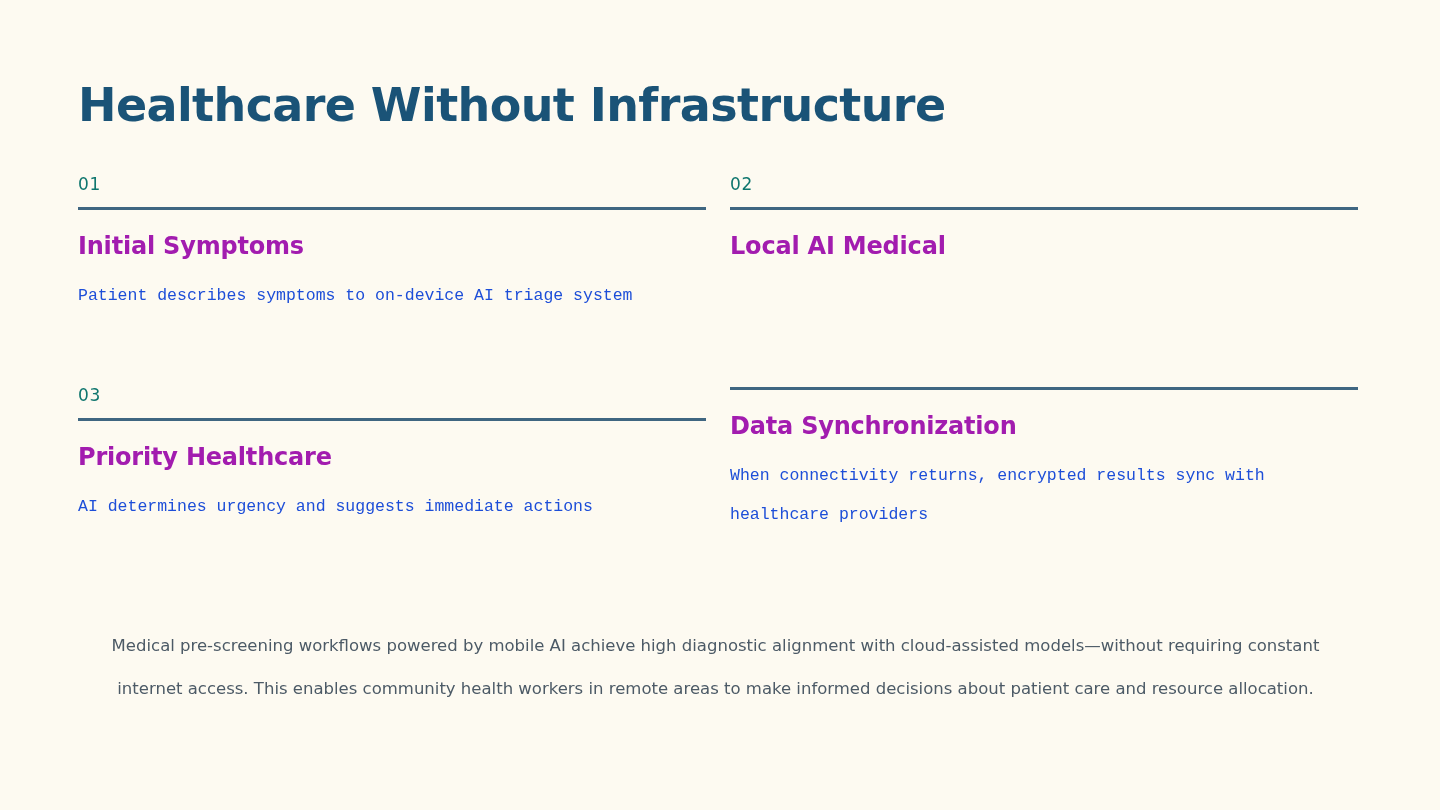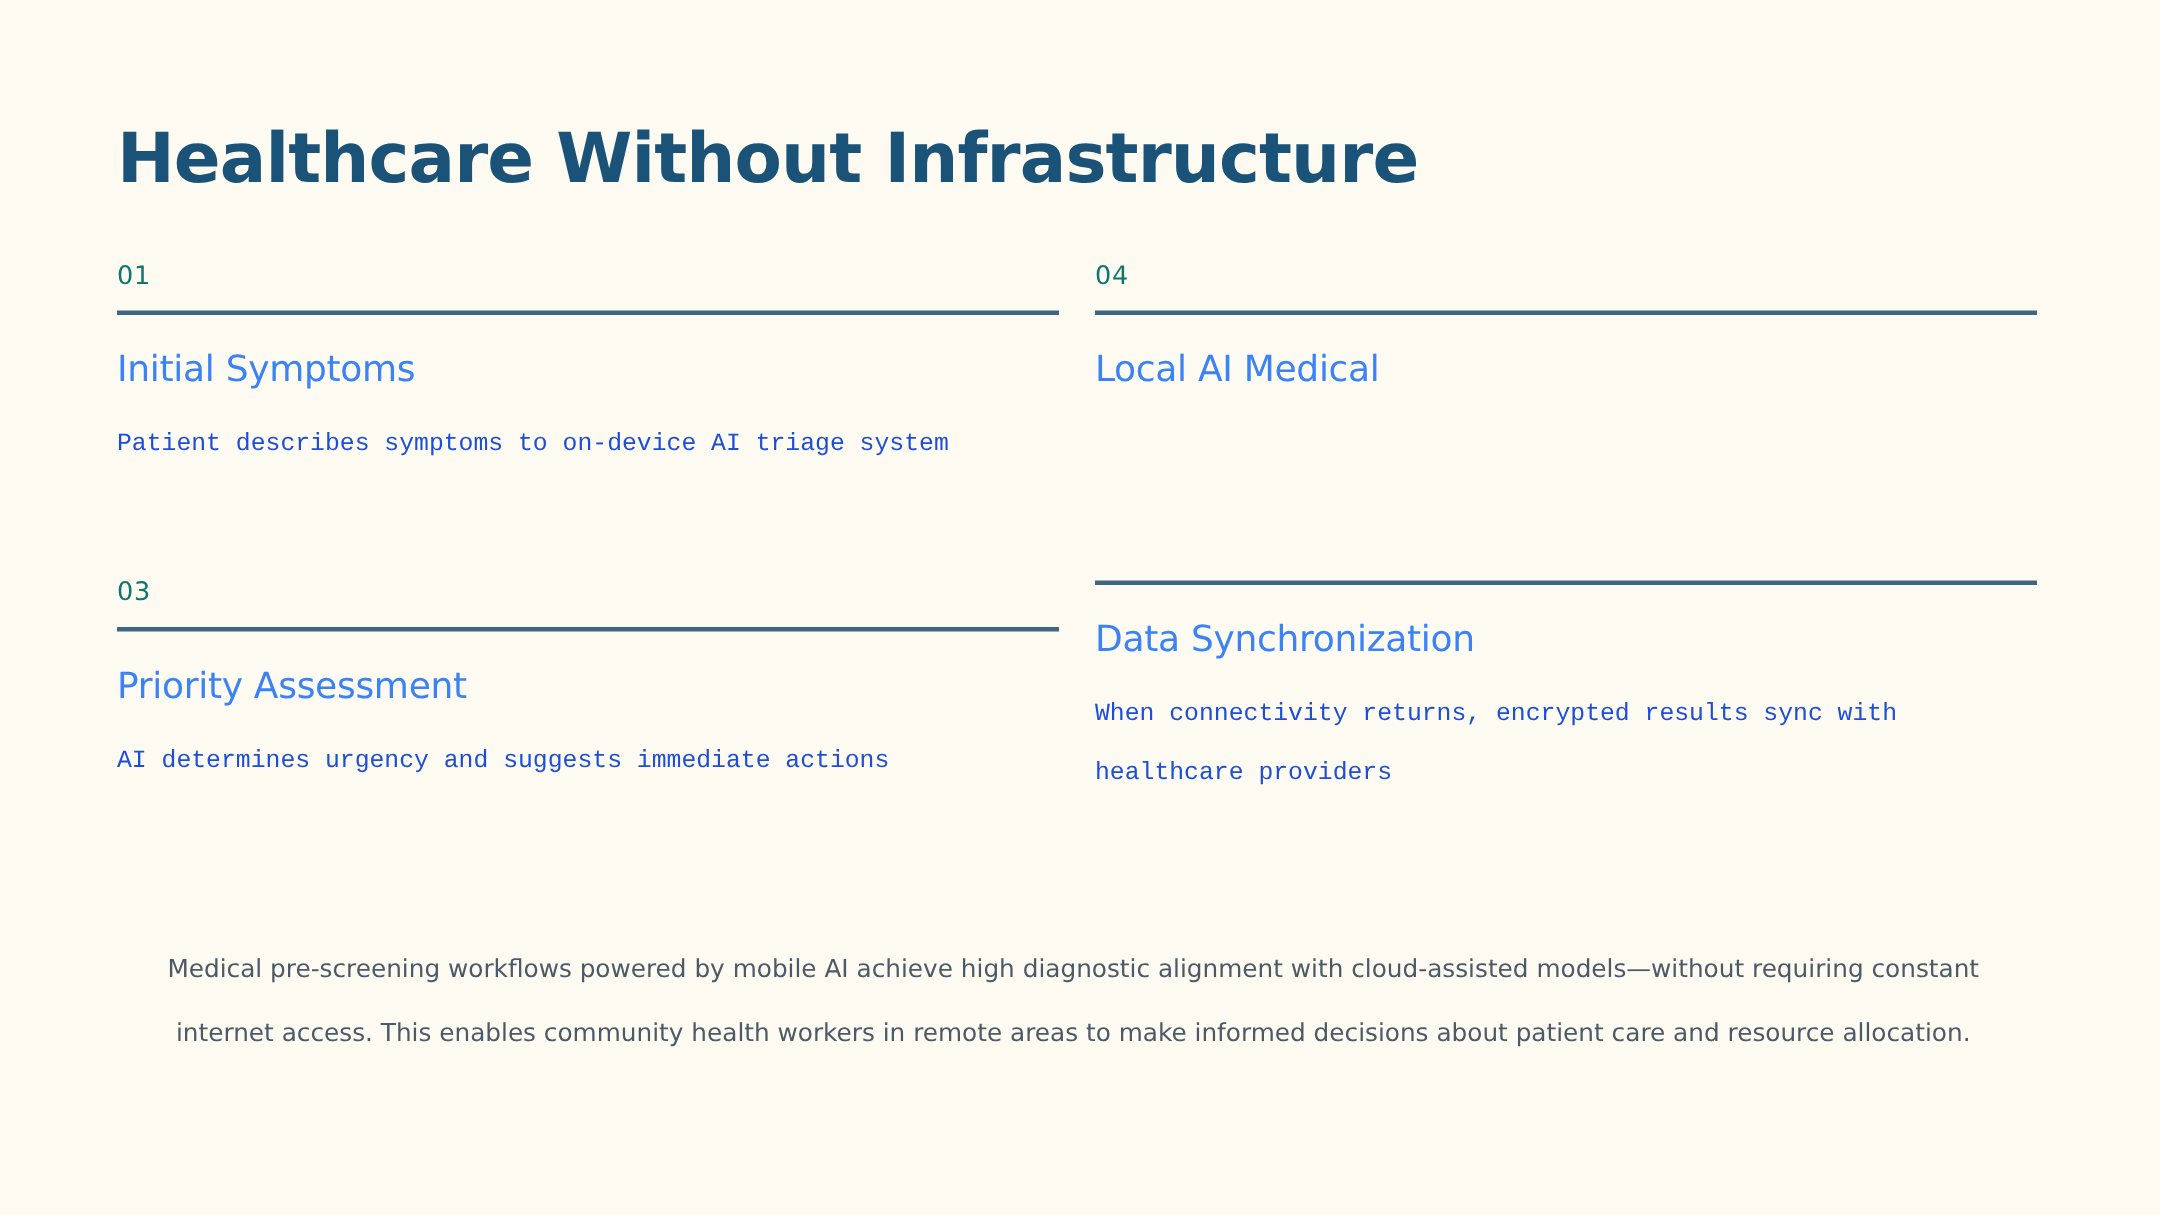--- a/index.html
+++ b/index.html
@@ -62,24 +62,24 @@
   .step-rule {
     height: 3px;
     width: 100%;
     background: #3f6681;
     margin-bottom: 22px;
   }
 
   .step-title {
     margin: 17px 0 16px 0;
     font-size: 24px;
-    font-weight: 400;
+    font-weight: 700;
     line-height: 1.2;
     letter-spacing: -0.2px;
-    color: #3b82f6;
+    color: #a21caf;
     font-family: "DejaVu Sans", "Liberation Sans", sans-serif;
   }
 
   .step-desc {
     margin: 0;
     font-size: 16.5px;
     font-weight: 400;
     line-height: 39px;
     color: #1d4ed8;
     font-family: Liberation Mono, monospace;
@@ -107,29 +107,29 @@
   <div class="steps-grid">
 
     <div class="step">
       <div class="step-number">01</div>
       <div class="step-rule"></div>
       <h2 class="step-title">Initial Symptoms</h2>
       <p class="step-desc">Patient describes symptoms to on-device AI triage system</p>
     </div>
 
     <div class="step">
-      <div class="step-number">04</div>
+      <div class="step-number">02</div>
       <div class="step-rule"></div>
       <h2 class="step-title">Local AI Medical</h2>
     </div>
 
     <div class="step">
       <div class="step-number">03</div>
       <div class="step-rule"></div>
-      <h2 class="step-title">Priority Assessment</h2>
+      <h2 class="step-title">Priority Healthcare</h2>
       <p class="step-desc">AI determines urgency and suggests immediate actions</p>
     </div>
 
     <div class="step">
       <div class="step-rule"></div>
       <h2 class="step-title">Data Synchronization</h2>
       <p class="step-desc">When connectivity returns, encrypted results sync with healthcare providers</p>
     </div>
 
   </div>

